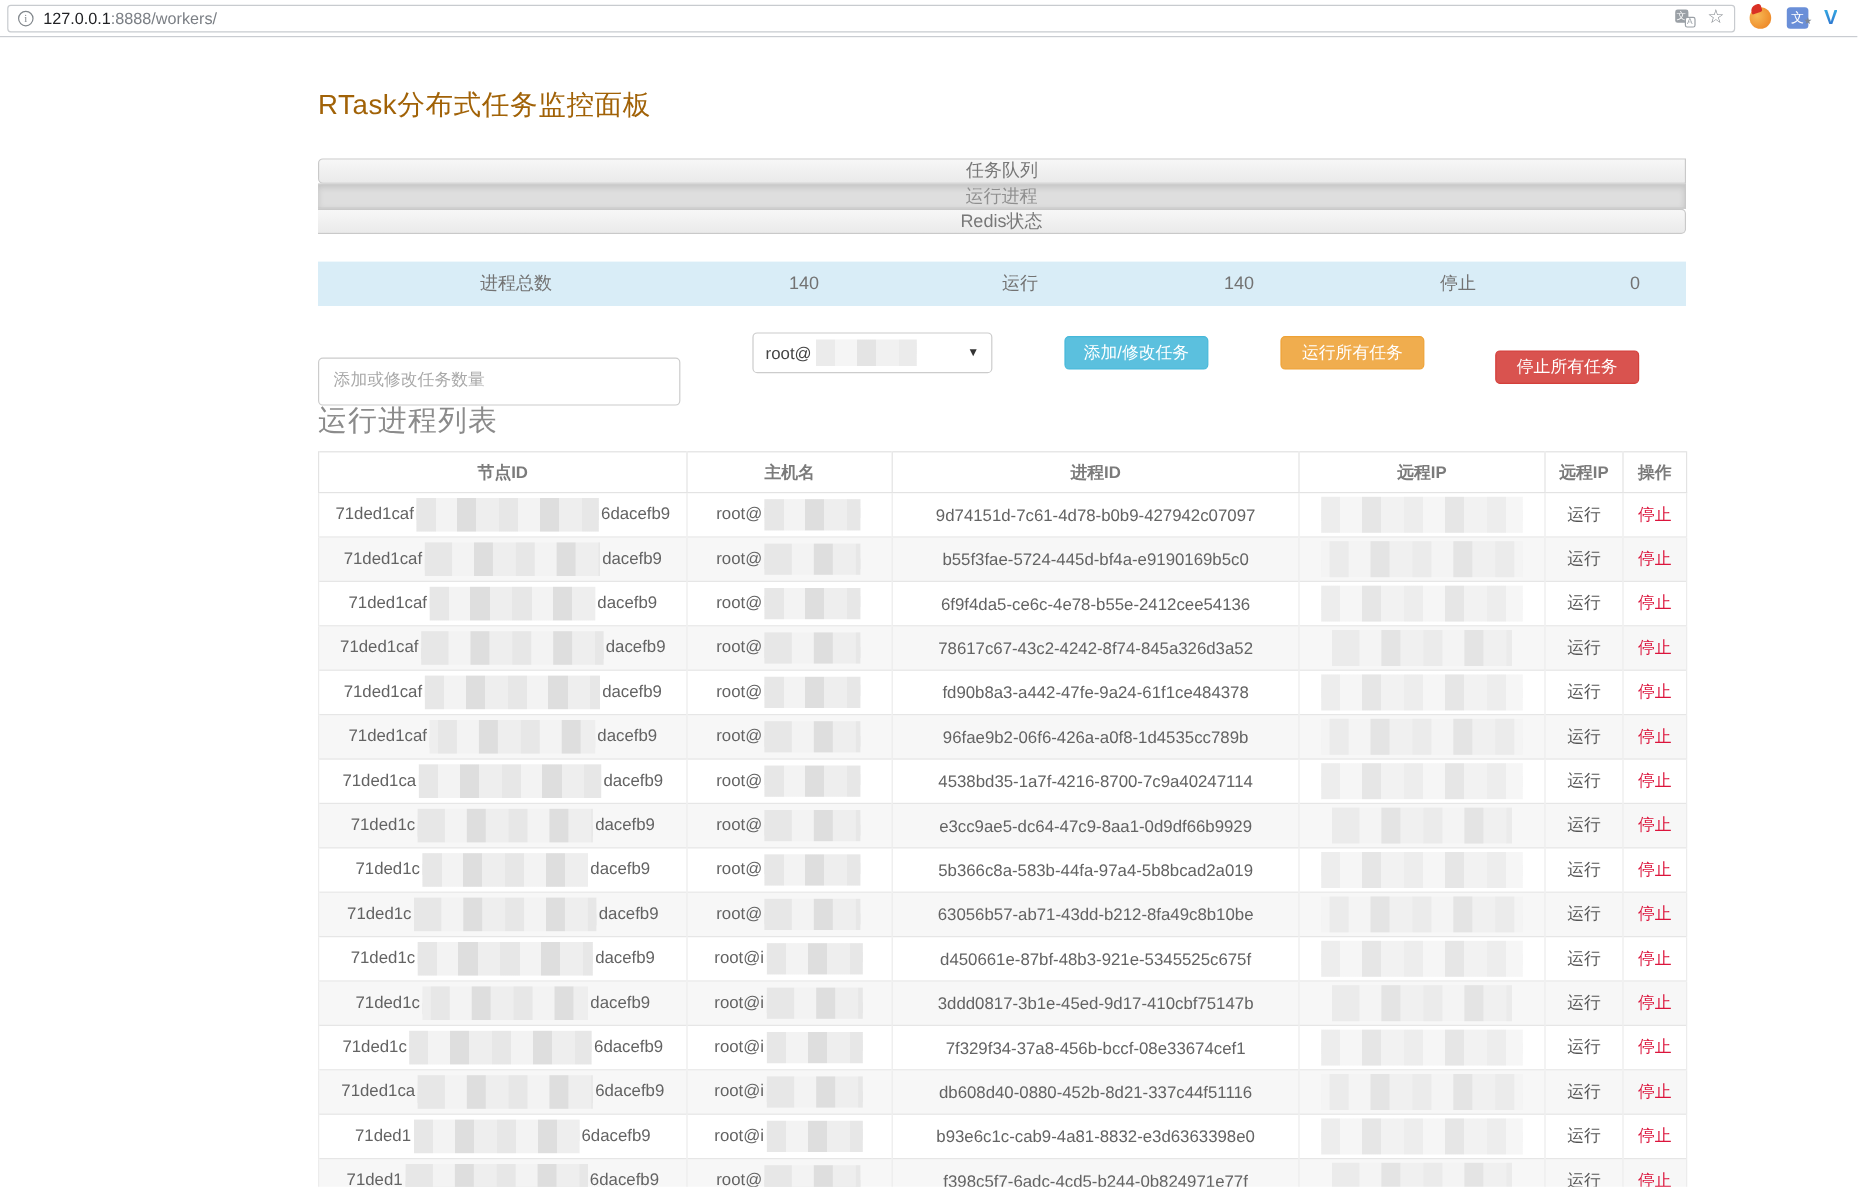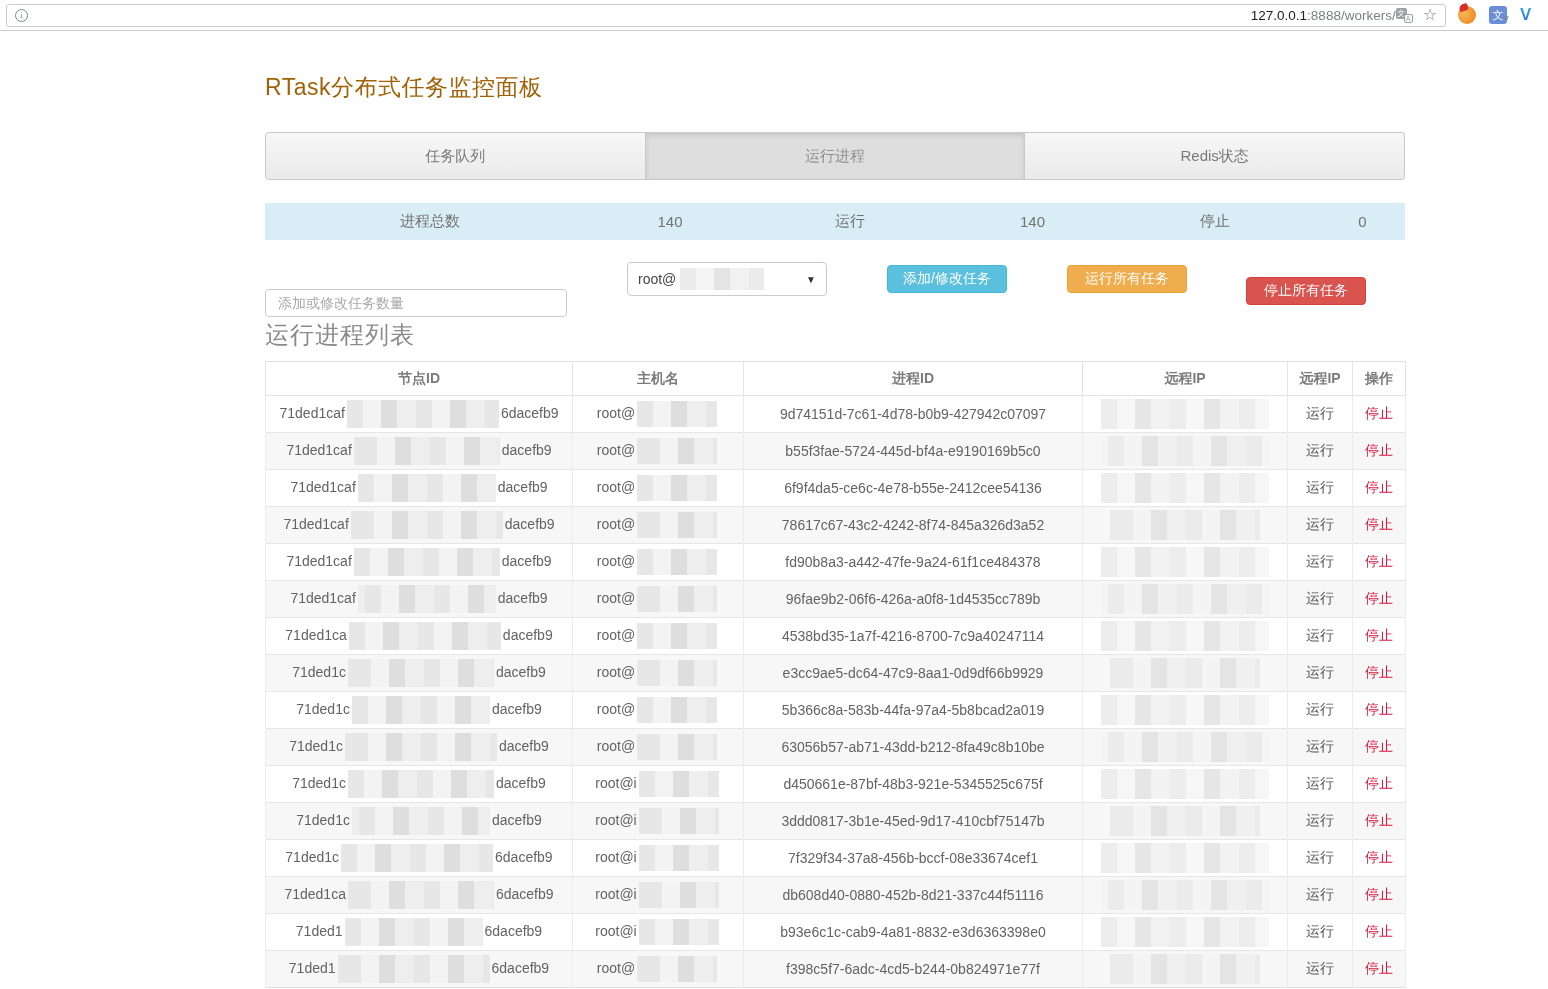--- a/index.html
+++ b/index.html
@@ -7,21 +7,21 @@
     font-family:"Liberation Sans","DejaVu Sans",sans-serif; }
 
   
   .chrome { height:31px; background:#fff; border-bottom:1px solid #c9ccd1;
     display:flex; align-items:center; padding:0 6px; }
   .urlbar { flex:0 0 1440px; height:23px; border:1px solid #c8cbcf; border-radius:3px;
     background:#fff; display:flex; align-items:center; padding:0 8px; }
   .info-ic { width:13px; height:13px; border:1.2px solid #80868b; border-radius:50%;
     color:#80868b; font-size:9px; line-height:11px; text-align:center; font-family:"Liberation Serif",serif;
     margin-right:8px; flex:none; }
-  .url-text { font-size:13.5px; color:#202124; white-space:nowrap; flex:1;text-align:right; }
+  .url-text { font-size:13.5px; color:#202124; white-space:nowrap; flex:1; }
   .url-text .path { color:#7b7f85; }
   .tr-ic { width:17px; height:15px; position:relative; margin-right:10px; flex:none; }
   .tr-ic .b1 { position:absolute; left:0; top:0; width:11px; height:11px; background:#9aa0a6;
     border-radius:2px; color:#fff; font-size:8px; line-height:11px; text-align:center; }
   .tr-ic .b2 { position:absolute; right:0; bottom:0; width:9px; height:9px; background:#fff;
     border:1px solid #9aa0a6; border-radius:2px; color:#9aa0a6; font-size:7px; line-height:7px; text-align:center; }
   .star-ic { font-size:16px; color:#80868b; line-height:16px; flex:none; }
   .exts { display:flex; align-items:center; gap:13px; margin-left:12px; }
   .ext-orange { width:18px; height:18px; border-radius:50%;
     background:radial-gradient(circle at 35% 40%, #f7b955, #ef8e2d 70%); position:relative; }
@@ -34,35 +34,35 @@
     background:linear-gradient(180deg,#35b6e6,#2d62c8); -webkit-background-clip:text; background-clip:text;
     -webkit-text-fill-color:transparent; }
 
   
   .page { position:relative; width:1548px; }
   .container { position:absolute; left:265px; width:1140px; }
 
   .page-title { margin-top:41px; margin-left:265px; font-size:23px; font-weight:400; color:#a16207;
     letter-spacing:.5px; }
 
-  .tabs { margin-top:29px; display:flex; width:1140px; }
+  .tabs { margin-top:29px; display:flex; width:1140px;flex-direction:column; }
   .tab { flex:1; height:48px; border:1px solid #c9c9c9; border-left-width:0;
     background:linear-gradient(#f7f7f7,#eaeaea); color:#787878; font-size:15px;
     display:flex; align-items:center; justify-content:center; cursor:pointer; }
   .tab:first-child { border-left-width:1px; border-radius:4px 0 0 4px; }
   .tab:last-child { border-radius:0 4px 4px 0; }
   .tab.active { background:#dedede; box-shadow:inset 0 2px 5px rgba(0,0,0,.12); color:#8f8f8f; }
 
   .summary { margin-top:23px; height:37px; background:#d9edf7; display:grid;
     grid-template-columns:310px 170px 190px 175px 190px 105px; align-items:center; }
   .summary div { text-align:center; font-size:15px; color:#737373;margin-left:20px; }
 
   .controls { margin-top:21px; height:36px; display:flex; align-items:center; }
-  .task-input { width:302px; height:28px; border:1px solid #ccc; border-radius:4px;
-    padding:0 12px; font-size:14px; color:#555; outline:none; font-family:Liberation Sans, sans-serif;margin-top:47px; }
+  .task-input { width:302px; height:40px; border:1px solid #ccc; border-radius:4px;
+    padding:0 12px; font-size:14px; color:#555; outline:none; font-family:Liberation Serif, serif;margin-top:47px; }
   .task-input::placeholder { color:#a9a9a9; }
   .worker-select { margin-left:60px; width:200px; height:34px; border:1px solid #ccc; border-radius:4px;
     background:#fff; display:flex; align-items:center; padding:0 10px; font-size:14px; color:#444;
     cursor:pointer; }
   .worker-select .caret { margin-left:auto; font-size:10px; color:#333; }
   .btn { height:28px; width:120px; border:1px solid transparent; border-radius:4px; color:#fff;
     font-size:14px; cursor:pointer; font-family:inherit; }
   .btn-info { margin-left:60px; background:var(--c-info); border-color:#46b8da; }
   .btn-warn { margin-left:60px; background:var(--c-warn); border-color:#eea236; }
   .btn-danger { margin-left:59px; background:var(--c-danger); border-color:#d43f3a;margin-top:24px; }

